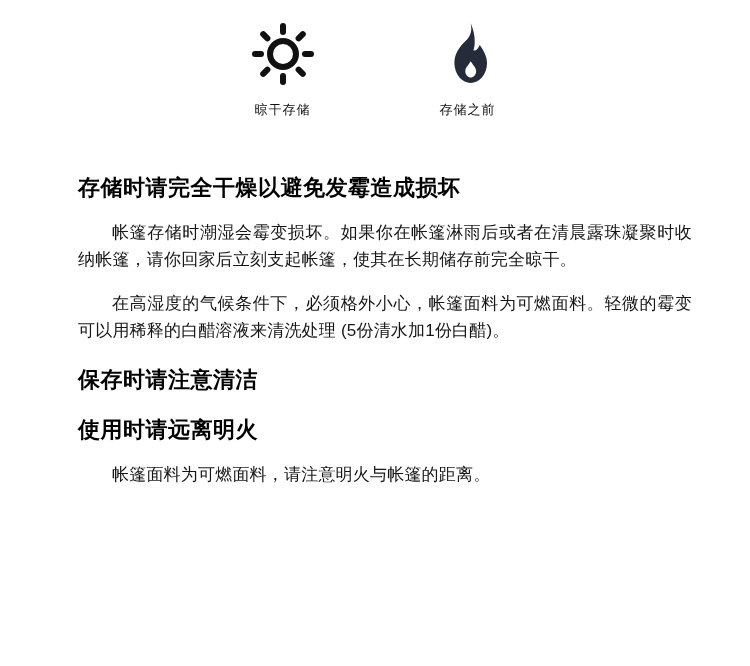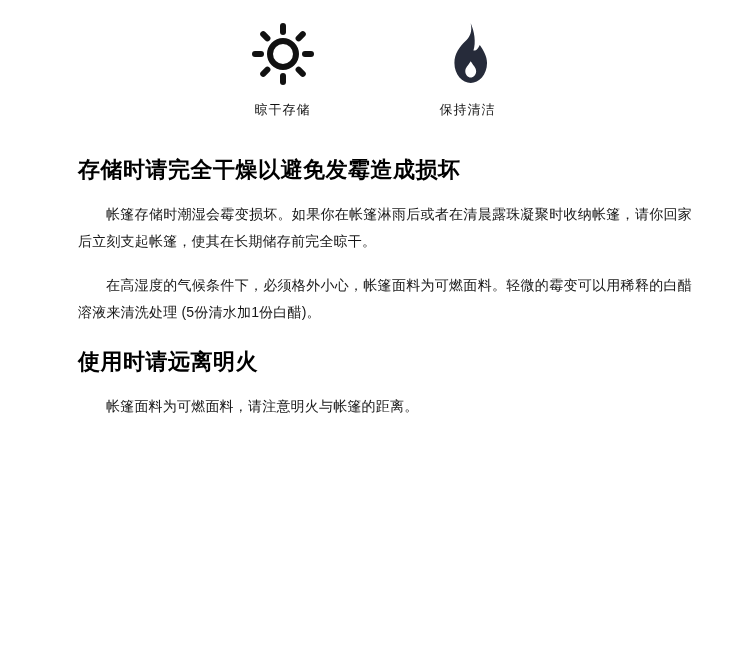--- a/index.html
+++ b/index.html
@@ -42,23 +42,23 @@
     padding: 22px 58px 0 78px;
   }
   .section-heading {
     font-size: 22px;
     line-height: 28px;
     font-weight: 700;
     color: #000000;
     margin-top: 22px;
     letter-spacing: 0.5px;
   }
-  .section:first-of-type .section-heading { margin-top: 12px; }
+  .section:first-of-type .section-heading { margin-top: 30px; }
   .body-para {
-    font-size: 14px;
+    font-size: 17px;
     line-height: 27px;
     color: #161616;
     margin-top: 17px;
     text-indent: 2em;
     text-align: justify;
     letter-spacing: 0.2px;
   }
 </style>
 </head>
 <body>
@@ -85,34 +85,35 @@
   </div>
 
 
   <div class="feature">
     <div class="icon-box">
       <svg width="58" height="68" viewBox="0 0 64 72" aria-hidden="true">
         <path fill="#262b3a" fill-rule="evenodd" d="M35 2c2 10-1 15-6 20-6 6-12 13-12 24 0 13 9 22 18 22s18-9 18-22c0-8-4-14-8-20-2 4-4 7-7 6 3-9 1-21-3-30z
              M35 44c3 5 6 7 6 11 0 4-3 7-6 7s-6-3-6-7c0-4 3-6 6-11z"></path>
       </svg>
     </div>
-    <div class="feature-label">保持清洁</div>
+    <div class="feature-label">存储之前</div>
   </div>
 
 </div>
 
 <div class="content">
 
   <div class="section">
     <h2 class="section-heading">存储时请完全干燥以避免发霉造成损坏</h2>
     <p class="body-para">帐篷存储时潮湿会霉变损坏。如果你在帐篷淋雨后或者在清晨露珠凝聚时收纳帐篷，请你回家后立刻支起帐篷，使其在长期储存前完全晾干。</p>
     <p class="body-para">在高湿度的气候条件下，必须格外小心，帐篷面料为可燃面料。轻微的霉变可以用稀释的白醋溶液来清洗处理 (5份清水加1份白醋)。</p>
   </div>
 
   <div class="section">
+    <h2 class="section-heading">保存时请注意清洁</h2>
   </div>
 
   <div class="section">
     <h2 class="section-heading">使用时请远离明火</h2>
     <p class="body-para">帐篷面料为可燃面料，请注意明火与帐篷的距离。</p>
   </div>
 
 </div>
 
 </body></html>

